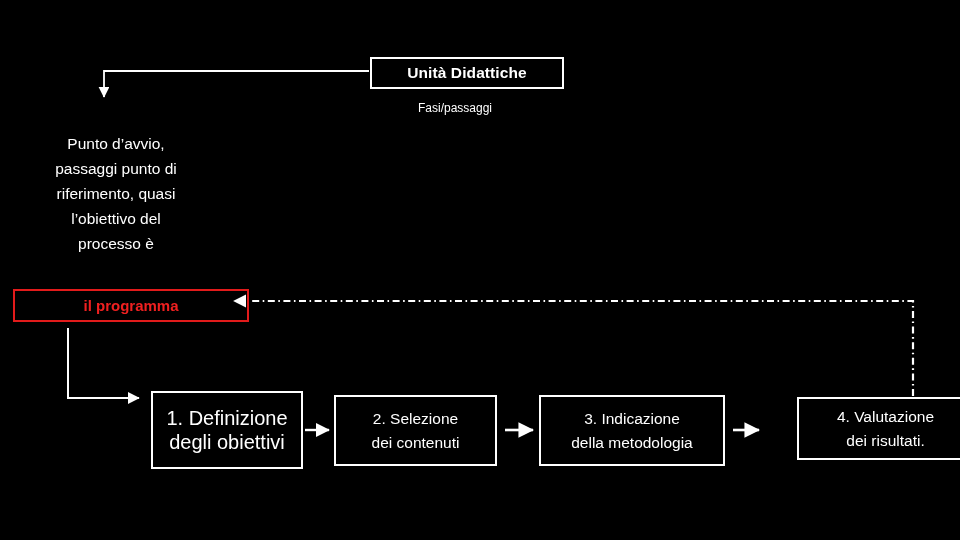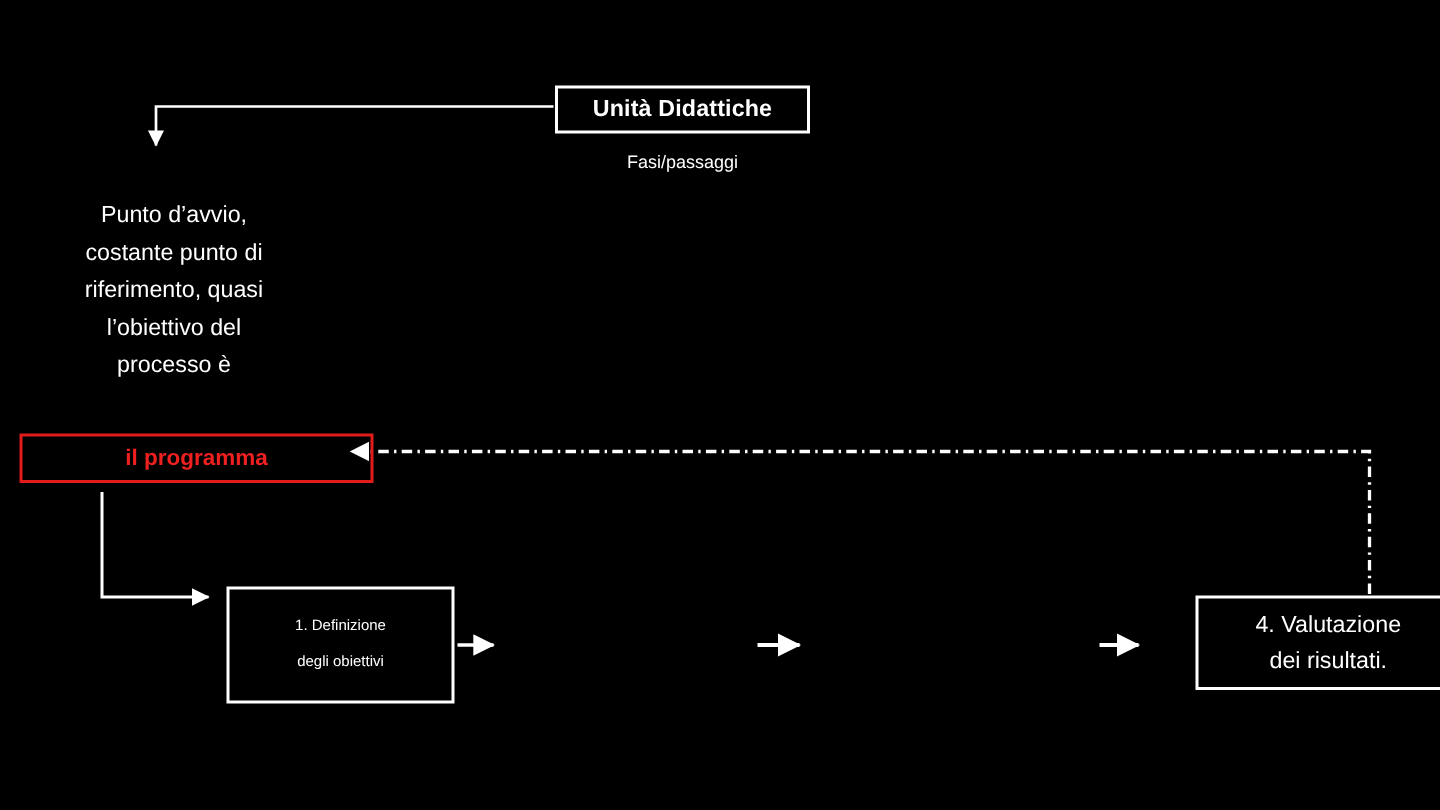--- a/index.html
+++ b/index.html
@@ -28,21 +28,21 @@
     width: 960px;
     height: 540px;
     pointer-events: none;
   }
 
   
   .title-box {
     position: absolute;
     left: 370px;
     top: 57px;
-    width: 170px;
+    width: 194px;
     height: 32px;
     border: 2px solid #ffffff;
     box-sizing: border-box;
     display: flex;
     align-items: center;
     justify-content: center;
     font-size: 15.5px;
     font-weight: bold;
     letter-spacing: 0.1px;
     color: #ffffff;
@@ -94,21 +94,21 @@
     position: absolute;
     border: 2px solid #ffffff;
     box-sizing: border-box;
     display: flex;
     align-items: center;
     justify-content: center;
     text-align: center;
     color: #ffffff;
     white-space: pre-line;
   }
-  .step-1 { left: 151px; top: 391px; width: 152px; height: 78px; font-size: 10px; line-height: 24px; }
+  .step-1 { left: 151px; top: 391px; width: 152px; height: 78px; font-size: 20px; line-height: 24px; }
   .step-2 { left: 334px; top: 395px; width: 163px; height: 71px; font-size: 15.5px; line-height: 24px; }
   .step-3 { left: 539px; top: 395px; width: 186px; height: 71px; font-size: 15.5px; line-height: 24px; }
   .step-4 { left: 765px; top: 397px; width: 177px; height: 63px; font-size: 15.5px; line-height: 24px; margin-left: 32px; }
 </style>
 </head>
 <body>
 
 <div id="slide">
 
   <svg class="svg-layer" viewBox="0 0 960 540" width="960" height="540" xmlns="http://www.w3.org/2000/svg">
@@ -149,30 +149,34 @@
     </g>
   </svg>
 
   <div class="title-box">
     <span>Unità Didattiche</span>
   </div>
 
   <div class="subtitle">Fasi/passaggi</div>
 
   <div class="left-paragraph">Punto d’avvio,
-costante punto di
+passaggi punto di
 riferimento, quasi
 l’obiettivo del
 processo è</div>
 
   <div class="red-box">
     <span>il programma</span>
   </div>
 
   <div class="step-box step-1">1.   Definizione
 degli obiettivi</div>
 
+  <div class="step-box step-2">2.    Selezione
+dei contenuti</div>
 
+  <div class="step-box step-3">3. Indicazione
+della metodologia</div>
 
   <div class="step-box step-4">4.   Valutazione
 dei risultati.</div>
 
 </div>
 
 </body></html>

